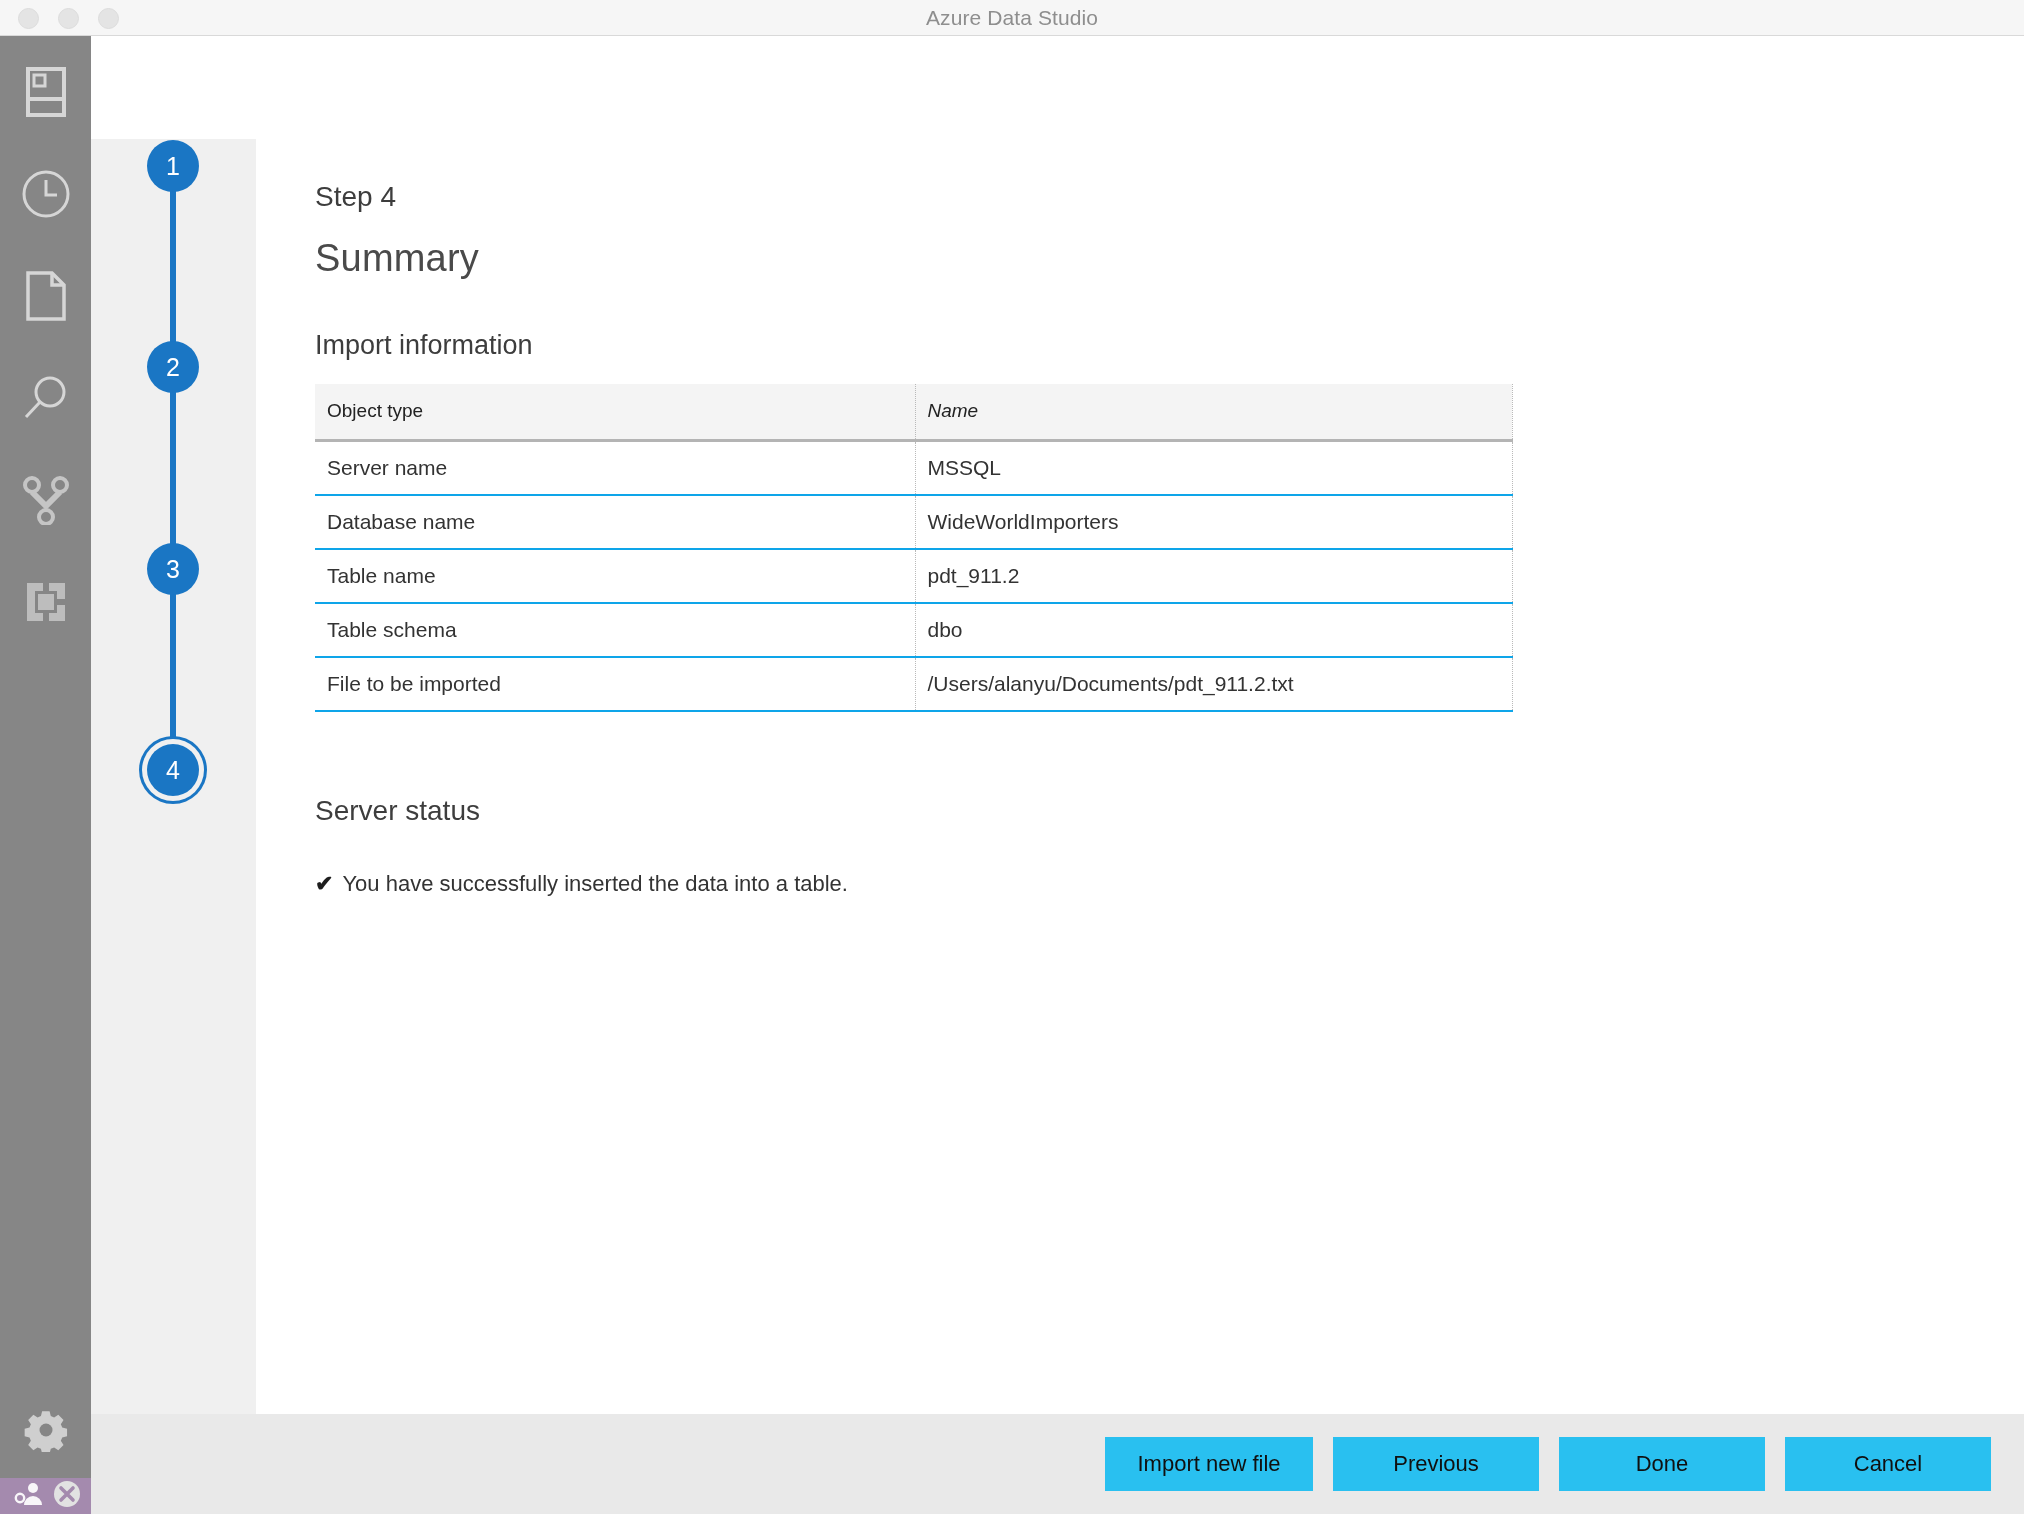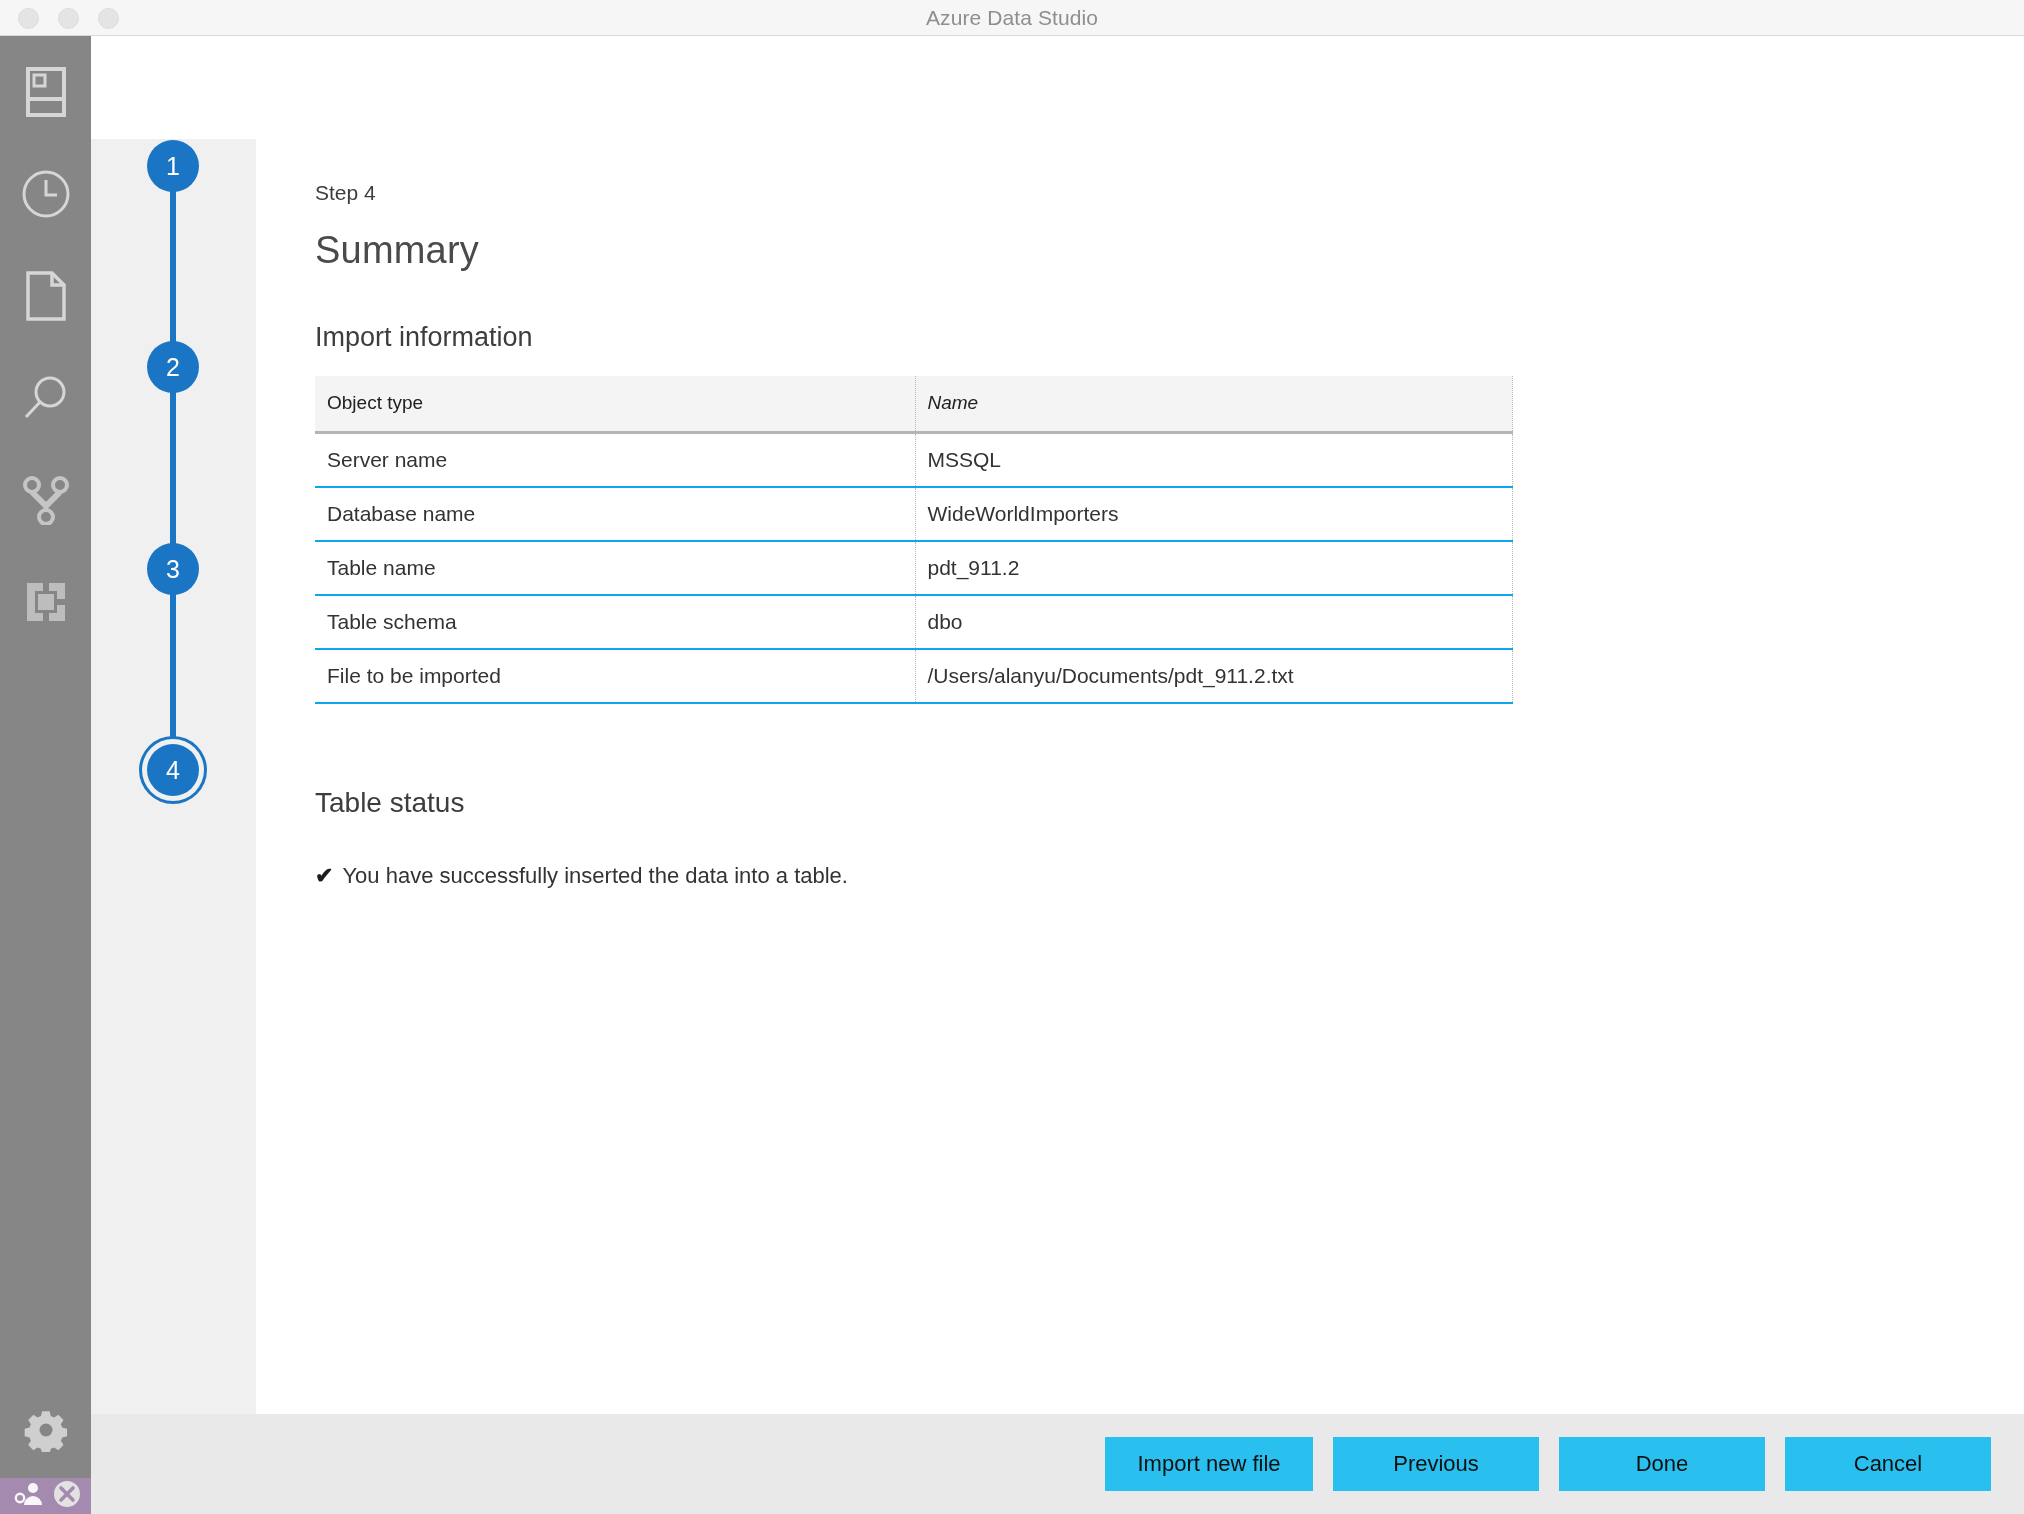--- a/index.html
+++ b/index.html
@@ -109,21 +109,21 @@
     box-shadow: 0 0 0 5px #f0f0f0, 0 0 0 8px #1a76c4;
   }
 
   
   .content {
     position: absolute; left: 256px; top: 139px;
     width: 1768px; height: 1275px;
     background: #ffffff;
     padding: 42px 0 0 59px;
   }
-  .step-label { font-size: 21px; color: #3d3d3d; }
+  .step-label { font-size: 28px; color: #3d3d3d; }
   .page-title {
     font-size: 38px; color: #4a4a4a; font-weight: 400;
     margin-top: 24px; letter-spacing: .2px;
   }
   .section-title {
     font-size: 27px; color: #3d3d3d; font-weight: 400;
     margin-top: 50px;
   }
 
   
@@ -332,21 +332,21 @@
           <td>Table schema</td>
           <td>dbo</td>
         </tr>
         <tr>
           <td>File to be imported</td>
           <td>/Users/alanyu/Documents/pdt_911.2.txt</td>
         </tr>
       </tbody>
     </table>
 
-    <div class="status-title">Table status</div>
+    <div class="status-title">Server status</div>
     <div class="status-line">
       <span class="status-check">✔</span>
       <span>You have successfully inserted the data into a table.</span>
     </div>
 
   </div>
 
   <div class="footer">
     <button class="wz-btn wide">Import new file</button>
     <button class="wz-btn">Previous</button>

